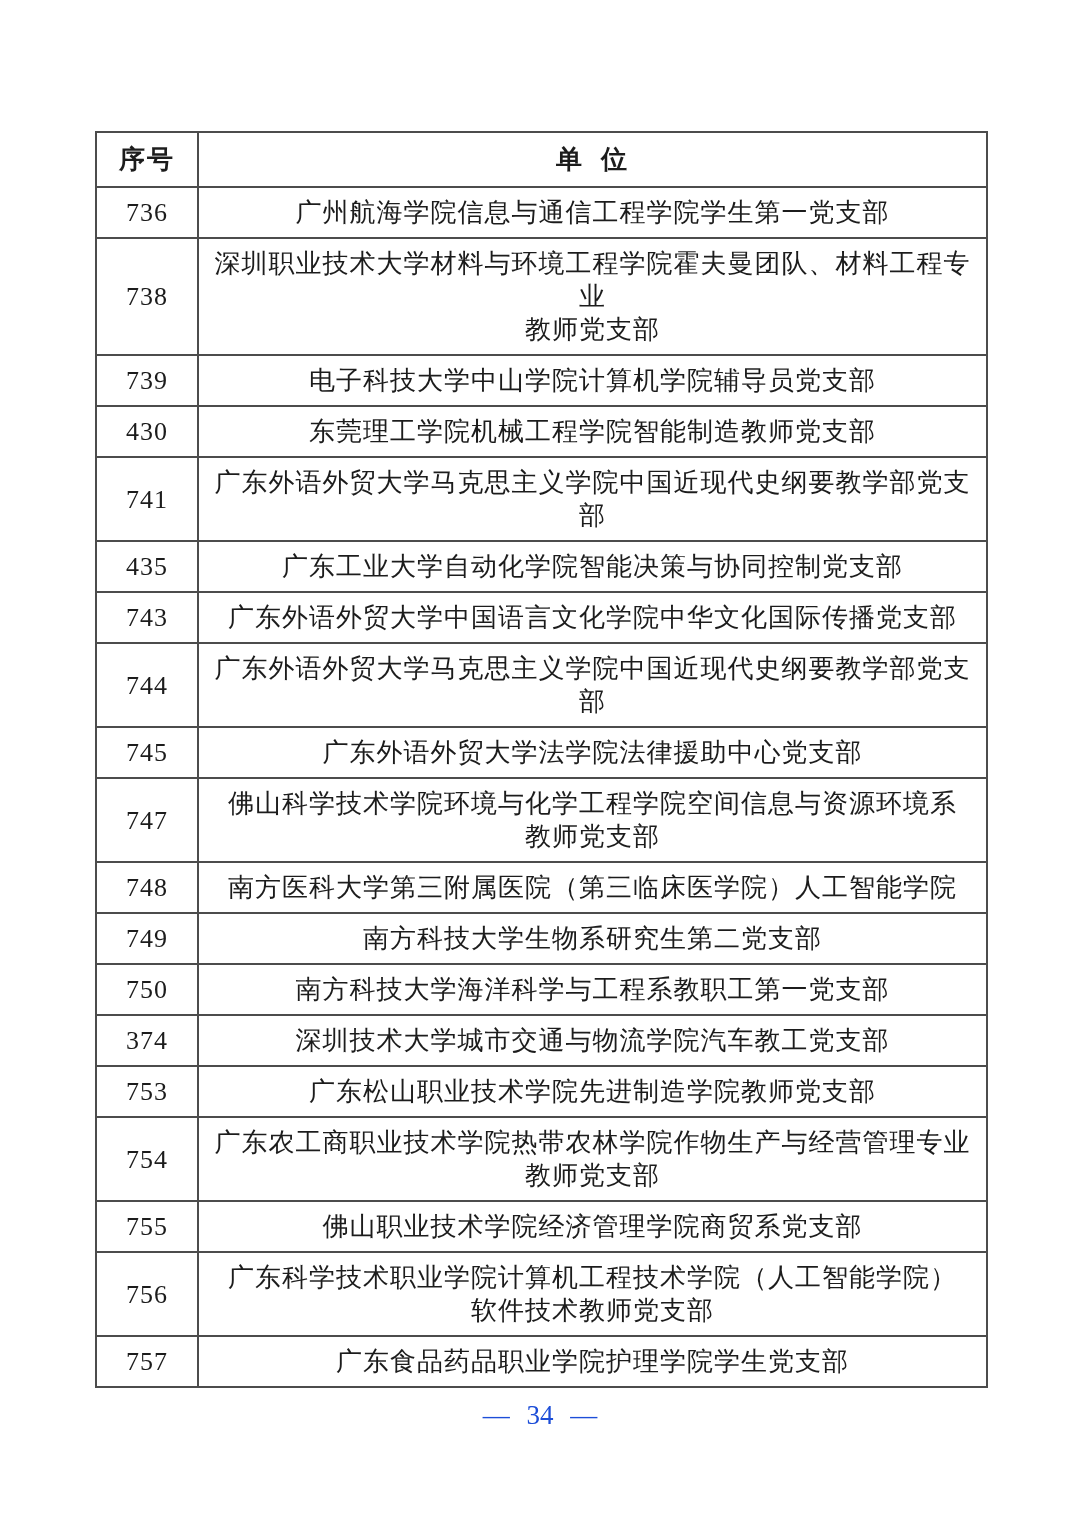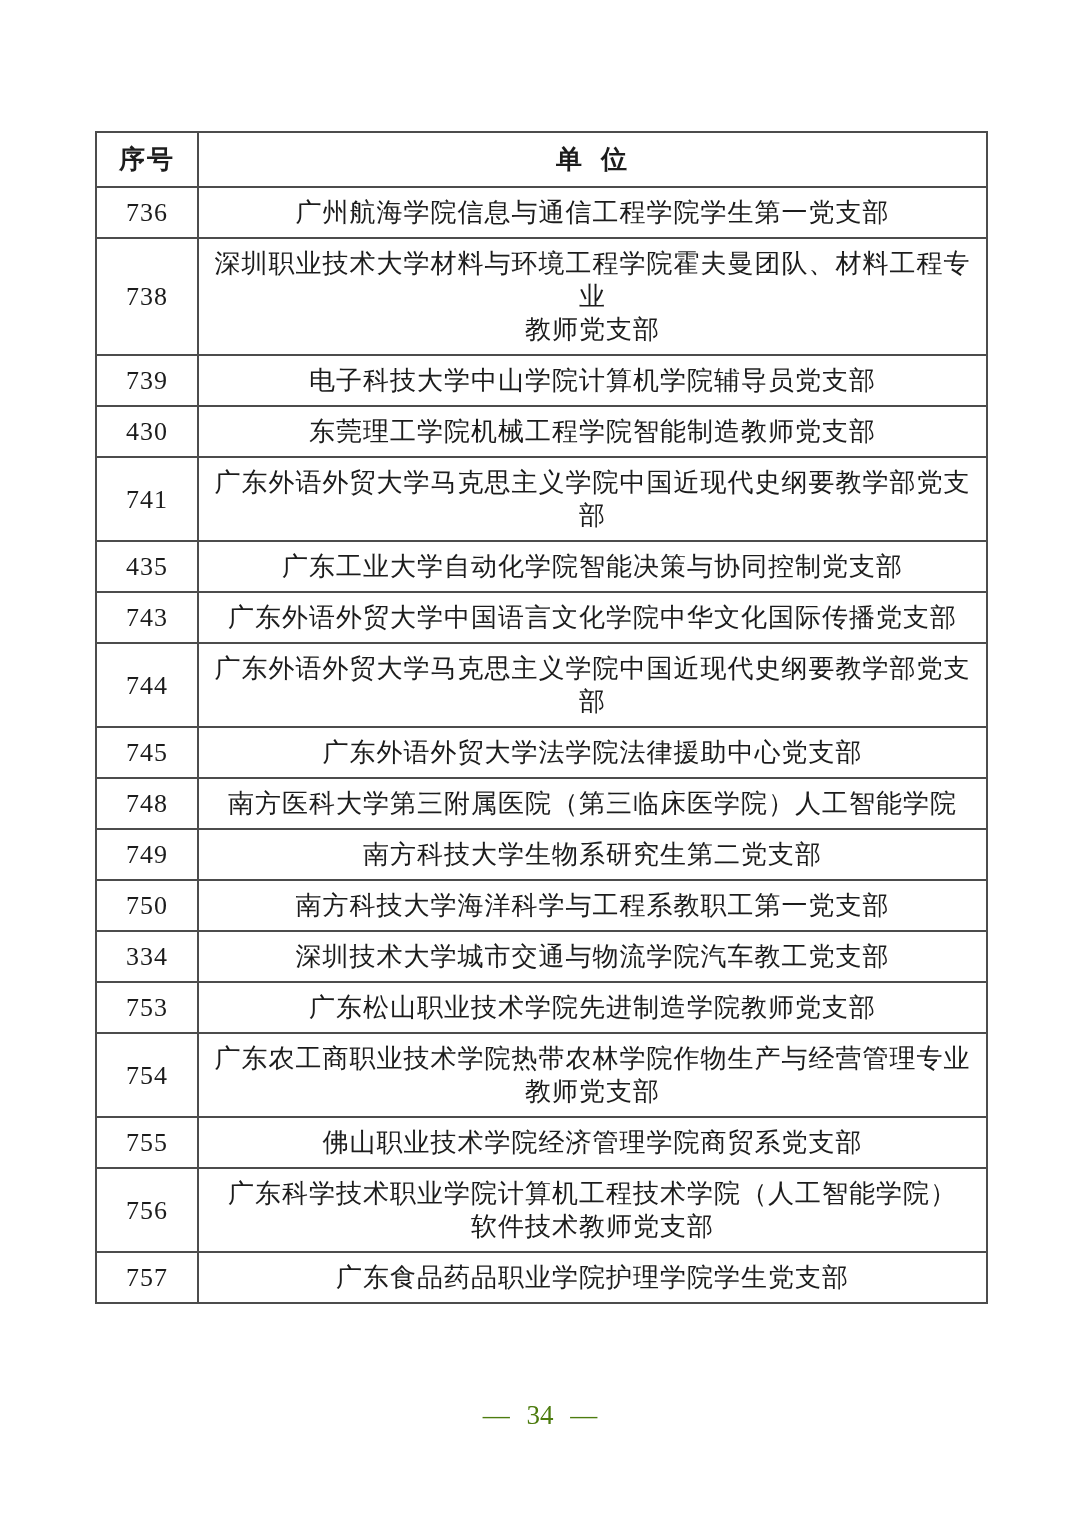--- a/index.html
+++ b/index.html
@@ -48,21 +48,21 @@
     white-space: pre-wrap;
   }
   .page-number {
     position: absolute;
     left: 0;
     top: 1400px;
     width: 100%;
     text-align: center;
     font-size: 27px;
     word-spacing: 10px;
-    color: #4d7c0f;
+    color: #1d4ed8;
   }
 </style>
 </head>
 <body>
 
 <div class="page">
 
   <table class="roster">
     <colgroup>
       <col class="col-index">
@@ -106,33 +106,38 @@
       </tr>
       <tr>
         <td class="cell-index">744</td>
         <td class="cell-unit">广东外语外贸大学马克思主义学院中国近现代史纲要教学部党支部</td>
       </tr>
       <tr>
         <td class="cell-index">745</td>
         <td class="cell-unit">广东外语外贸大学法学院法律援助中心党支部</td>
       </tr>
       <tr>
+        <td class="cell-index">747</td>
+        <td class="cell-unit">佛山科学技术学院环境与化学工程学院空间信息与资源环境系
+教师党支部</td>
+      </tr>
+      <tr>
         <td class="cell-index">748</td>
         <td class="cell-unit">南方医科大学第三附属医院（第三临床医学院）人工智能学院</td>
       </tr>
       <tr>
         <td class="cell-index">749</td>
         <td class="cell-unit">南方科技大学生物系研究生第二党支部</td>
       </tr>
       <tr>
         <td class="cell-index">750</td>
         <td class="cell-unit">南方科技大学海洋科学与工程系教职工第一党支部</td>
       </tr>
       <tr>
-        <td class="cell-index">334</td>
+        <td class="cell-index">374</td>
         <td class="cell-unit">深圳技术大学城市交通与物流学院汽车教工党支部</td>
       </tr>
       <tr>
         <td class="cell-index">753</td>
         <td class="cell-unit">广东松山职业技术学院先进制造学院教师党支部</td>
       </tr>
       <tr>
         <td class="cell-index">754</td>
         <td class="cell-unit">广东农工商职业技术学院热带农林学院作物生产与经营管理专业
 教师党支部</td>

